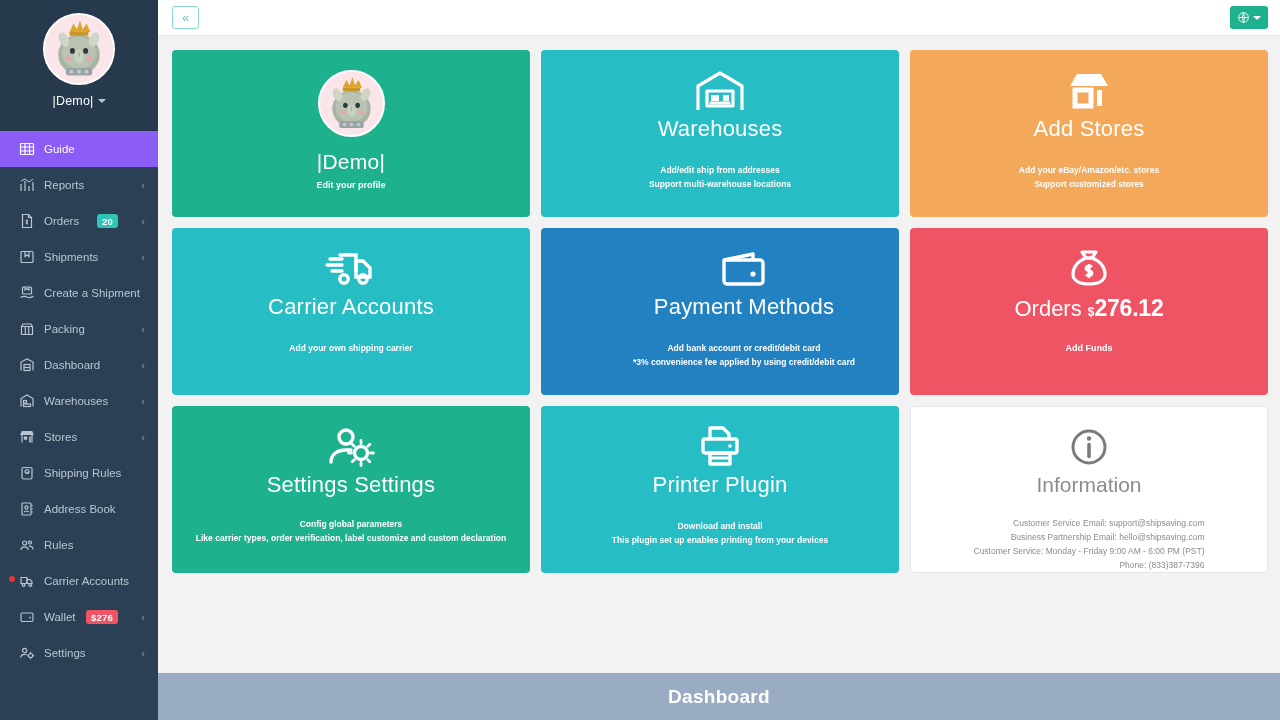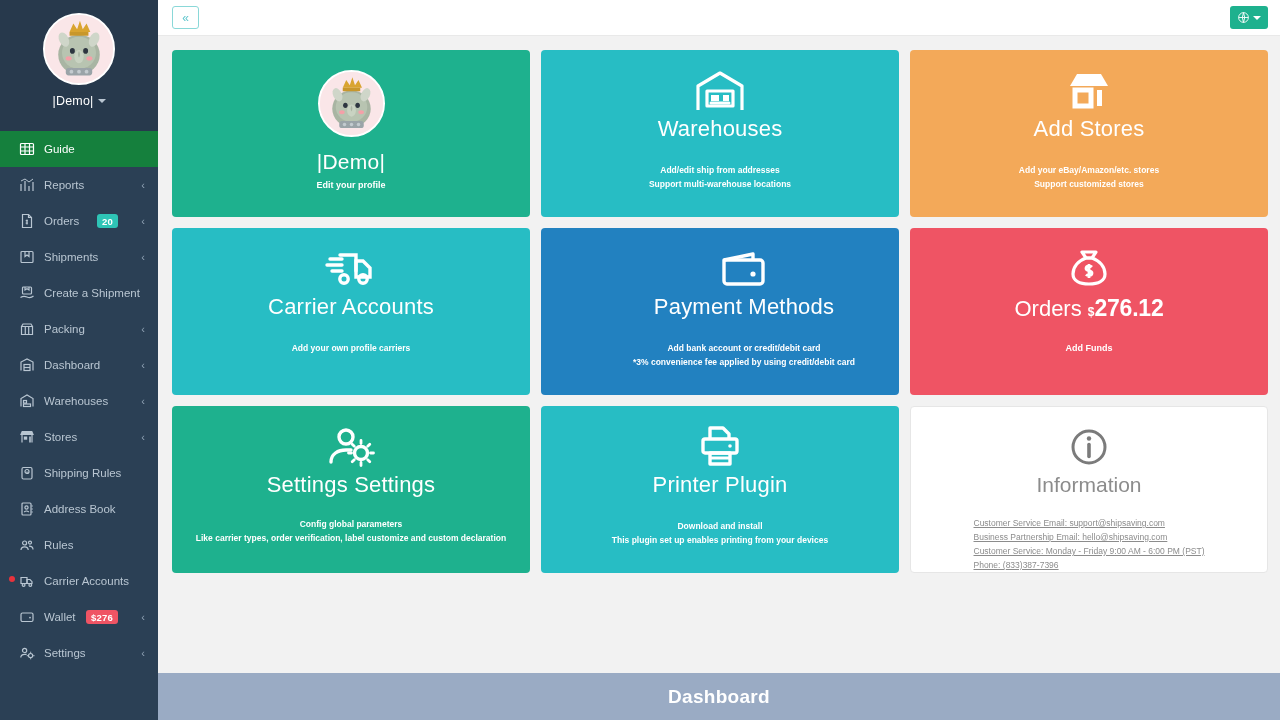--- a/index.html
+++ b/index.html
@@ -34,21 +34,21 @@
     width: 0; height: 0; border-left: 4px solid transparent;
     border-right: 4px solid transparent; border-top: 4px solid #b9c6d2;
     display: inline-block;
   }
   .nav { padding-top: 0; }
   .nav-item {
     height: 36px; display: flex; align-items: center;
     padding-left: 18px; color: #b9c6d2; font-size: 11.5px;
     position: relative; cursor: pointer;
   }
-  .nav-item.active { background: #15803d; color: #ffffff; }
+  .nav-item.active { background: #8b5cf6; color: #ffffff; }
   .nav-item .ic {
     width: 17px; height: 17px; margin-right: 9px;
     display: inline-flex; align-items: center; justify-content: center;
     flex: 0 0 17px;
   }
   .nav-item .ic svg { width: 16px; height: 16px; display: block; }
   .nav-label { white-space: nowrap; }
   .chev-r {
     position: absolute; right: 13px; color: #8fa1b3; font-size: 11px;
     line-height: 1;
@@ -132,21 +132,21 @@
   .balance-line {
     margin-top: 2px; font-size: 22px; font-weight: 300;
     display: flex; align-items: baseline; justify-content: center;
   }
   .balance-amt { font-weight: bold; font-size: 23px; letter-spacing: -.2px; }
   .balance-cur { font-size: 12px; font-weight: bold; margin-left: 6px; }
   .balance-sub { margin-top: 21px; font-size: 9px; font-weight: bold; }
 
   
   .info-title { font-size: 21px; font-weight: 300; color: #8c8c8c; margin-top: 2px; }
-  .info-lines { margin-top: 19px; font-size: 8.5px; color: #8c8c8c; line-height: 1.65; text-align: left; text-decoration: underline; }
+  .info-lines { margin-top: 19px; font-size: 8.5px; color: #8c8c8c; line-height: 1.65; text-align: right; }
 
   
   .bottombar {
     position: absolute; left: 0; right: 0; bottom: 0; height: 47px;
     background: #9aabc4; display: flex; align-items: center;
     justify-content: center; color: #ffffff; font-size: 19px;
     font-weight: bold; letter-spacing: .3px;
   }
 </style>
 </head>
@@ -448,21 +448,21 @@
           <svg width="54" height="40" viewBox="0 0 54 40" fill="none" stroke="#ffffff" stroke-width="3.4" stroke-linecap="round">
             <path d="M16 6h16v16"></path>
             <path d="M32 12h7l7 7v9H32z"></path>
             <path d="M6 10h12M3 16h15M8 22h10"></path>
             <circle cx="20" cy="30" r="4.2"></circle>
             <circle cx="39" cy="30" r="4.2"></circle>
           </svg>
         </div>
         <div class="tile-title">Carrier Accounts</div>
         <div class="tile-sub">
-          <div>Add your own profile carriers</div>
+          <div>Add your own shipping carrier</div>
         </div>
       </div>
 
       <div class="tile t-blue">
         <div class="tile-icon">
           <svg width="48" height="42" viewBox="0 0 48 42" fill="none" stroke="#ffffff" stroke-width="3.4" stroke-linejoin="round">
             <path d="M4 12h36a3 3 0 013 3v18a3 3 0 01-3 3H7a3 3 0 01-3-3z"></path>
             <path d="M4 12l29-6v6"></path>
             <circle cx="33" cy="26" r="2.6" fill="#ffffff" stroke="none"></circle>
           </svg>

